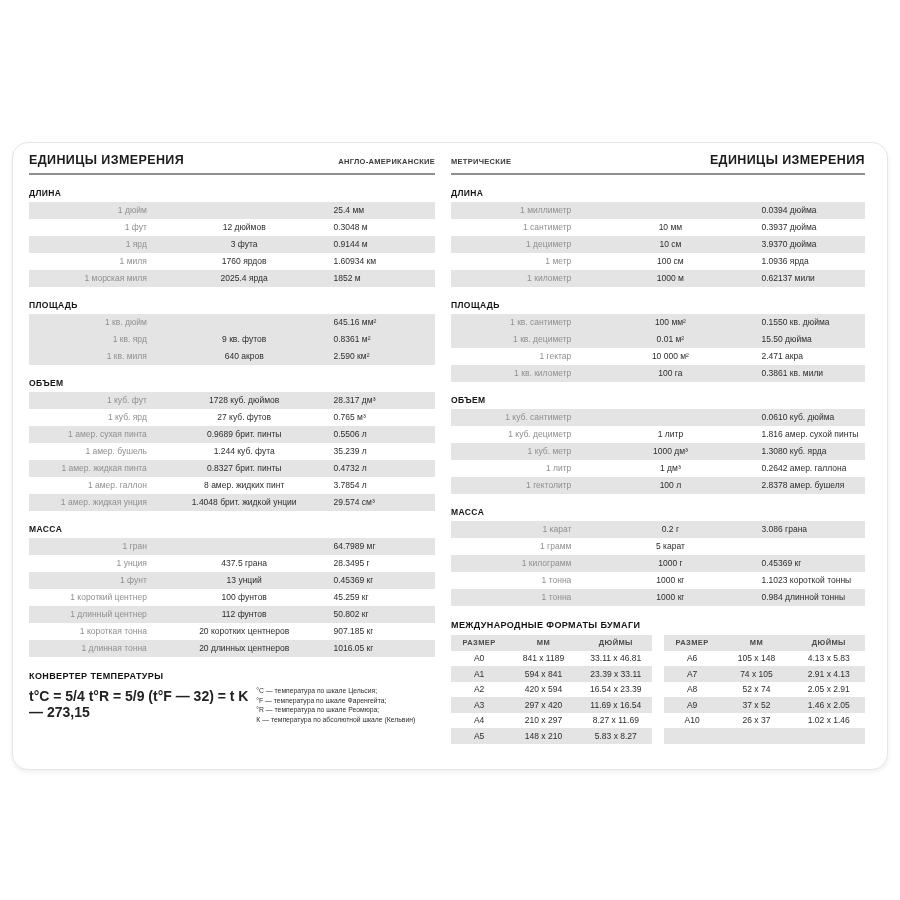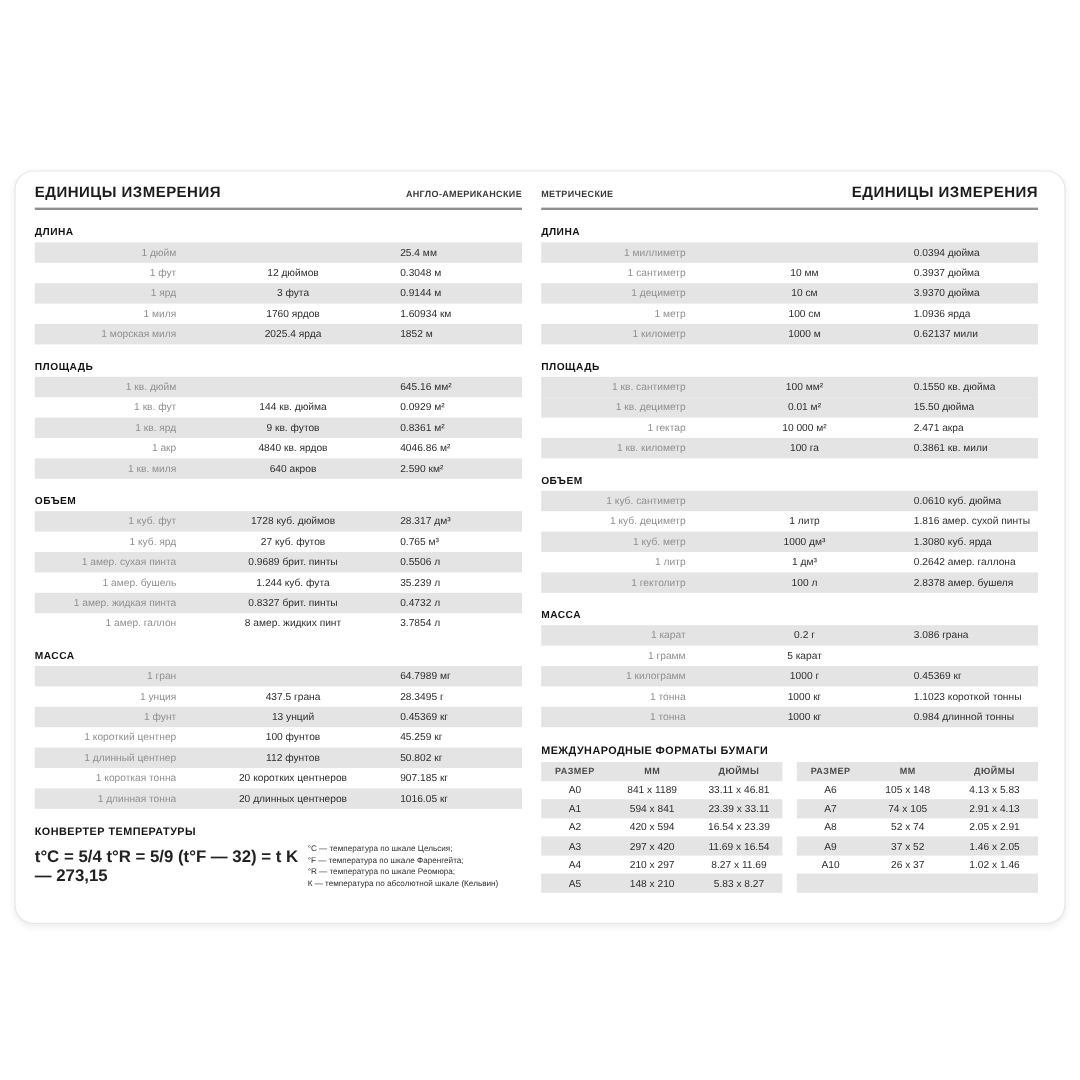--- a/index.html
+++ b/index.html
@@ -89,35 +89,25 @@
             <span class="c3">1852 м</span>
           </div>
         </div>
         <div class="section">
           <div class="sec-heading">ПЛОЩАДЬ</div>
           <div class="row shaded">
             <span class="c1">1 кв. дюйм</span>
             <span class="c2"></span>
             <span class="c3">645.16 мм²</span>
           </div>
-          <div class="row">
-            <span class="c1">1 кв. фут</span>
-            <span class="c2">144 кв. дюйма</span>
-            <span class="c3">0.0929 м²</span>
-          </div>
           <div class="row shaded">
             <span class="c1">1 кв. ярд</span>
             <span class="c2">9 кв. футов</span>
             <span class="c3">0.8361 м²</span>
           </div>
-          <div class="row">
-            <span class="c1">1 акр</span>
-            <span class="c2">4840 кв. ярдов</span>
-            <span class="c3">4046.86 м²</span>
-          </div>
           <div class="row shaded">
             <span class="c1">1 кв. миля</span>
             <span class="c2">640 акров</span>
             <span class="c3">2.590 км²</span>
           </div>
         </div>
         <div class="section">
           <div class="sec-heading">ОБЪЕМ</div>
           <div class="row shaded">
             <span class="c1">1 куб. фут</span>
@@ -141,20 +131,25 @@
           </div>
           <div class="row shaded">
             <span class="c1">1 амер. жидкая пинта</span>
             <span class="c2">0.8327 брит. пинты</span>
             <span class="c3">0.4732 л</span>
           </div>
           <div class="row">
             <span class="c1">1 амер. галлон</span>
             <span class="c2">8 амер. жидких пинт</span>
             <span class="c3">3.7854 л</span>
+          </div>
+          <div class="row shaded">
+            <span class="c1">1 амер. жидкая унция</span>
+            <span class="c2">1.4048 брит. жидкой унции</span>
+            <span class="c3">29.574 см³</span>
           </div>
         </div>
         <div class="section">
           <div class="sec-heading">МАССА</div>
           <div class="row shaded">
             <span class="c1">1 гран</span>
             <span class="c2"></span>
             <span class="c3">64.7989 мг</span>
           </div>
           <div class="row">

